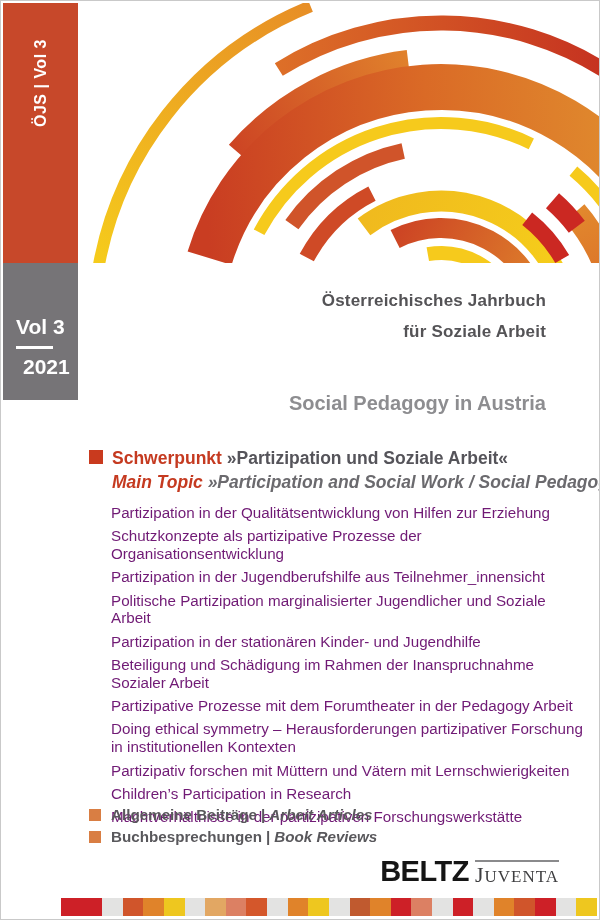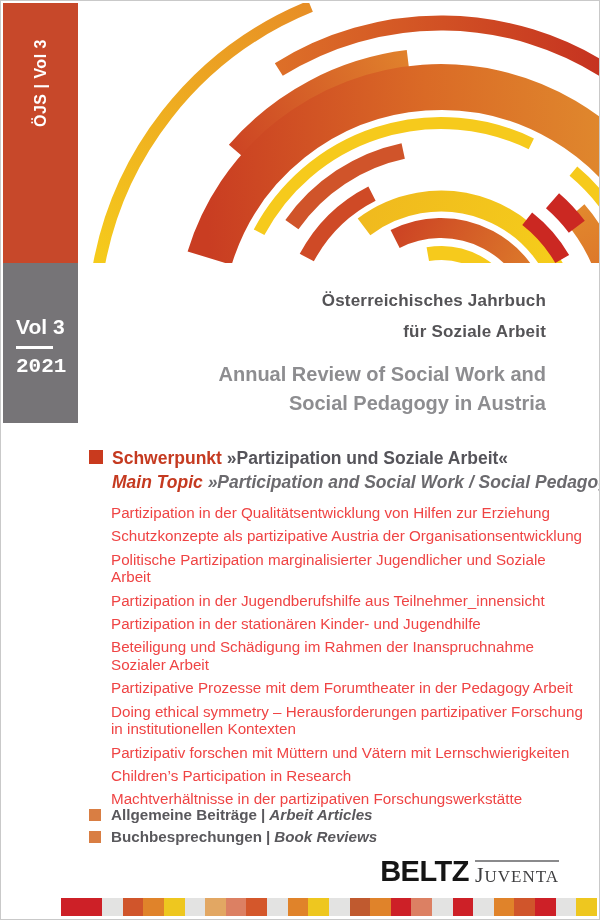--- a/index.html
+++ b/index.html
@@ -8,41 +8,41 @@
 
   
   .arcs{position:absolute;left:2px;top:2px;}
 
   
   .spine{position:absolute;left:2px;top:2px;width:75px;height:260px;background:#c7482a;}
   .spine-text-inner{position:absolute;left:28px;top:124px;transform:rotate(-90deg);transform-origin:0 0;
     white-space:nowrap;color:#ffffff;font-weight:bold;font-size:16px;letter-spacing:0.5px;line-height:20px;}
 
   
-  .volbox{position:absolute;left:2px;top:262px;width:75px;height:160px;background:#767477;color:#fff;}
+  .volbox{position:absolute;left:2px;top:262px;width:75px;height:137px;background:#767477;color:#fff;}
   .vol-num{margin:52px 0 0 13px;font-size:21px;font-weight:bold;}
   .vol-rule{width:37px;height:3px;background:#fff;margin:7px 0 6px 13px;}
-  .vol-year{margin-left:13px;font-size:21px;font-weight:bold;font-family:Liberation Mono, monospace;}
+  .vol-year{margin-left:20px;font-size:21px;font-weight:bold;}
 
   
   .titleblock{position:absolute;top:284px;right:53px;text-align:right;}
   .title-de{margin:0;font-size:17px;line-height:31px;color:#545356;font-weight:bold;letter-spacing:0.2px;}
   .title-en{margin:13px 0 0 0;font-size:20px;line-height:29px;color:#8d8d90;font-weight:bold;}
 
   
   .topic{position:absolute;top:445px;left:88px;right:4px;}
   .topic-row{display:flex;align-items:flex-start;}
   .sq-red{flex:none;width:14px;height:14px;background:#c93a1e;margin:4px 9px 0 0;}
   .topic-de{font-size:17.5px;font-weight:bold;color:#55545a;line-height:24px;white-space:nowrap;}
   .topic-en{font-size:17.5px;font-weight:bold;font-style:italic;color:#6b6a6e;line-height:24px;white-space:nowrap;}
   .red-label{color:#c53a20;}
 
   
   .articles{position:absolute;top:503px;left:110px;right:12px;margin:0;padding:0;list-style:none;}
-  .articles li{font-size:15.2px;line-height:17.8px;color:#ef4444;margin-bottom:5.5px;}
+  .articles li{font-size:15.2px;line-height:17.8px;color:#701a75;margin-bottom:5.5px;}
 
   
   .sections{position:absolute;top:805px;left:88px;}
   .sec-row{display:flex;align-items:flex-start;margin-bottom:4px;}
   .sq-orange{flex:none;width:12px;height:12px;background:#d97e43;margin:3px 10px 0 0;}
   .sec-text{font-size:15.2px;font-weight:bold;color:#59585c;line-height:18px;}
   .sec-en{font-style:italic;}
   .sec-sep{padding:0 4px;}
 
   
@@ -122,38 +122,38 @@
   </div>
 
   <div class="volbox">
     <div class="vol-num">Vol 3</div>
     <div class="vol-rule"></div>
     <div class="vol-year">2021</div>
   </div>
 
   <div class="titleblock">
     <h1 class="title-de"><span>Österreichisches Jahrbuch</span><br><span>für Soziale Arbeit</span></h1>
-    <h2 class="title-en"><span>Annual Review of Social Work and</span><br><span>Social Pedagogy in Austria</span></h2>
+    <h2 class="title-en"><br><span>Social Pedagogy in Austria</span></h2>
   </div>
 
   <div class="topic">
     <div class="topic-row">
       <span class="sq-red"></span>
       <div>
         <div class="topic-de"><span class="red-label">Schwerpunkt</span> <span>»Partizipation und Soziale Arbeit«</span></div>
         <div class="topic-en"><span class="red-label">Main Topic</span> <span>»Participation and Social Work / Social Pedagogy«</span></div>
       </div>
     </div>
   </div>
 
   <ul class="articles" id="articles-list">
       <li>Partizipation in der Qualitätsentwicklung von Hilfen zur Erziehung</li>
-      <li>Schutzkonzepte als partizipative Austria der Organisationsentwicklung</li>
+      <li>Schutzkonzepte als partizipative Prozesse der Organisationsentwicklung</li>
+      <li>Partizipation in der Jugendberufshilfe aus Teilnehmer_innensicht</li>
       <li>Politische Partizipation marginalisierter Jugendlicher und Soziale Arbeit</li>
-      <li>Partizipation in der Jugendberufshilfe aus Teilnehmer_innensicht</li>
       <li>Partizipation in der stationären Kinder- und Jugendhilfe</li>
       <li>Beteiligung und Schädigung im Rahmen der Inanspruchnahme<br>Sozialer Arbeit</li>
       <li>Partizipative Prozesse mit dem Forumtheater in der Pedagogy Arbeit</li>
       <li>Doing ethical symmetry – Herausforderungen partizipativer Forschung<br>in institutionellen Kontexten</li>
       <li>Partizipativ forschen mit Müttern und Vätern mit Lernschwierigkeiten</li>
       <li>Children’s Participation in Research</li>
       <li>Machtverhältnisse in der partizipativen Forschungswerkstätte</li>
     </ul>
 
   <div class="sections" id="sections-list">

